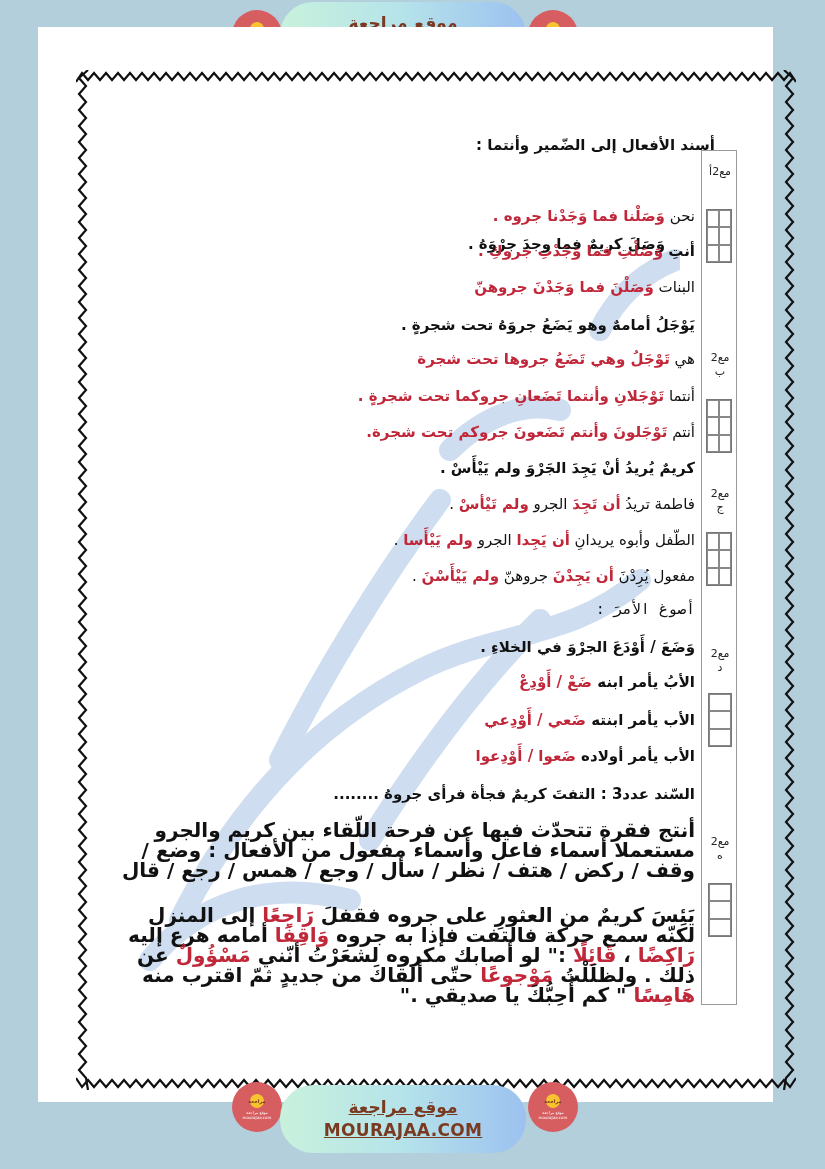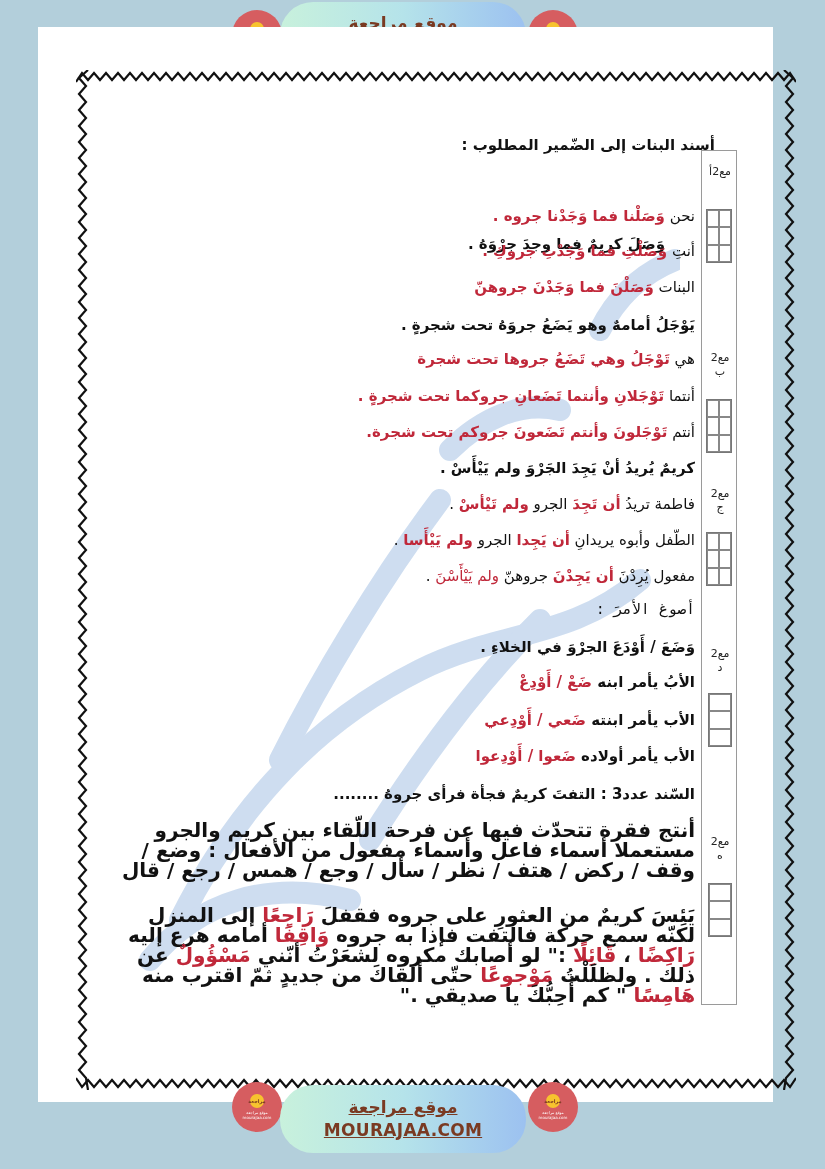--- a/index.html
+++ b/index.html
@@ -166,36 +166,36 @@
   <div class="side-label" style="top:698px;">ه</div>
   <div class="grid" style="top:732px; height:54px; width:24px; left:6px; grid-template-columns:1fr; grid-template-rows:1fr 1fr 1fr;">
     <div></div>
       <div></div>
       <div></div>
   </div>
 </div>
 
 <div class="content">
 
-  <div class="line" style="top:5px; right:-20px;">أسند البنات إلى الضّمير المطلوب :</div>
+  <div class="line" style="top:5px; right:-20px;">أسند الأفعال إلى الضّمير وأنتما :</div>
   <div class="line" style="top:60px; right:30px;margin-top:44px;">وَصَلَ كريمٌ فما وجدَ جرْوَهُ .</div>
 
   <div class="line" style="top:76px;"><span class="norm" style="font-weight:normal">نحن </span><span class="red">وَصَلْنا فما وَجَدْنا جروه .</span></div>
-  <div class="line" style="top:111px;"><span style="font-weight:normal">أنتِ </span><span class="red">وَصَلْتِ فما وَجَدْتِ جروكِ .</span></div>
+  <div class="line" style="top:111px;"><span style="font-weight:bold">أنتِ </span><span class="red">وَصَلْتِ فما وَجَدْتِ جروكِ .</span></div>
   <div class="line" style="top:147px;"><span style="font-weight:normal">البنات </span><span class="red">وَصَلْنَ فما وَجَدْنَ جروهنّ</span></div>
 
   <div class="line" style="top:185px;">يَوْجَلُ أمامهٌ وهو يَضَعُ جروَهُ تحت شجرةٍ .</div>
   <div class="line" style="top:219px;"><span style="font-weight:normal">هي </span><span class="red">تَوْجَلُ وهي تَضَعُ جروها تحت شجرة</span></div>
   <div class="line" style="top:256px;"><span style="font-weight:normal">أنتما </span><span class="red">تَوْجَلانِ وأنتما تَضَعانِ جروكما تحت شجرةٍ .</span></div>
   <div class="line" style="top:292px;"><span style="font-weight:normal">أنتم </span><span class="red">تَوْجَلونَ وأنتم تَضَعونَ جروكم تحت شجرة.</span></div>
 
   <div class="line" style="top:328px;">كريمٌ يُريدُ أنْ يَجِدَ الجَرْوَ ولم يَيْأَسْ .</div>
   <div class="line norm" style="top:364px; font-weight:normal;margin-left:21px;"><span>فاطمة تريدُ </span><span class="red" style="font-weight:bold">أن تَجِدَ</span><span> الجرو </span><span class="red" style="font-weight:bold">ولم تَيْأسْ</span><span> .</span></div>
   <div class="line norm" style="top:400px; font-weight:normal;"><span>الطّفل وأبوه يريدانِ </span><span class="red" style="font-weight:bold">أن يَجِدا</span><span> الجرو </span><span class="red" style="font-weight:bold">ولم يَيْأَسا</span><span> .</span></div>
-  <div class="line norm" style="top:436px; font-weight:normal;"><span>مفعول يُرِدْنَ </span><span class="red" style="font-weight:bold">أن يَجِدْنَ</span><span> جروهنّ </span><span class="red" style="font-weight:normal">ولم يَيْأَسْنَ</span><span> .</span></div>
+  <div class="line norm" style="top:436px; font-weight:normal;"><span>مفعول يُرِدْنَ </span><span class="red" style="font-weight:bold">أن يَجِدْنَ</span><span> جروهنّ </span><span class="red" style="font-weight:bold">ولم يَيْأَسْنَ</span><span> .</span></div>
 
   <div class="line norm" style="top:471px; font-weight:normal;font-family:Liberation Mono, monospace;">أصوغ الأمرَ :</div>
   <div class="line" style="top:507px;">وَضَعَ / أَوْدَعَ الجرْوَ في الخلاءِ .</div>
   <div class="line" style="top:542px;"><span>الأبُ يأمر ابنه </span><span class="red">ضَعْ / أَوْدِعْ</span></div>
   <div class="line" style="top:580px;"><span>الأب يأمر ابنته </span><span class="red">ضَعي / أَوْدِعي</span></div>
   <div class="line" style="top:616px;"><span>الأب يأمر أولاده </span><span class="red">ضَعوا / أَوْدِعوا</span></div>
 
   <div class="line" style="top:654px;">السّند عدد3 : التفتَ كريمٌ فجأة فرأى جروهُ ........</div>
   <div class="para" style="top:690px;">أنتج فقرة تتحدّث فيها عن فرحة اللّقاء بين كريم والجرو مستعملا أسماء فاعل وأسماء مفعول من الأفعال : وضع / وقف / ركض / هتف / نظر / سأل / وجع / همس / رجع / قال</div>
   <div class="para" style="top:775px;" id="para3"><span>يَئِسَ كريمٌ من العثورِ على جروه فقفلَ </span><span class="red">رَاجِعًا</span><span> إلى المنزل لكنّه سمع حركة فالتفت فإذا به جروه </span><span class="red">وَاقِفًا</span><span> أمامه هرع إليه </span><span class="red">رَاكِضًا</span><span> ، </span><span class="red">قَائِلًا</span><span> :" لو أصابك مكروه لشعَرْتُ أنّني </span><span class="red">مَسْؤُولٌ</span><span> عن ذلك . ولظلَلْتُ </span><span class="red">مَوْجوعًا</span><span> حتّى ألقاكَ من جديدٍ ثمّ اقترب منه </span><span class="red">هَامِسًا</span><span> " كم أُحِبُّكَ يا صديقي ."</span></div>

